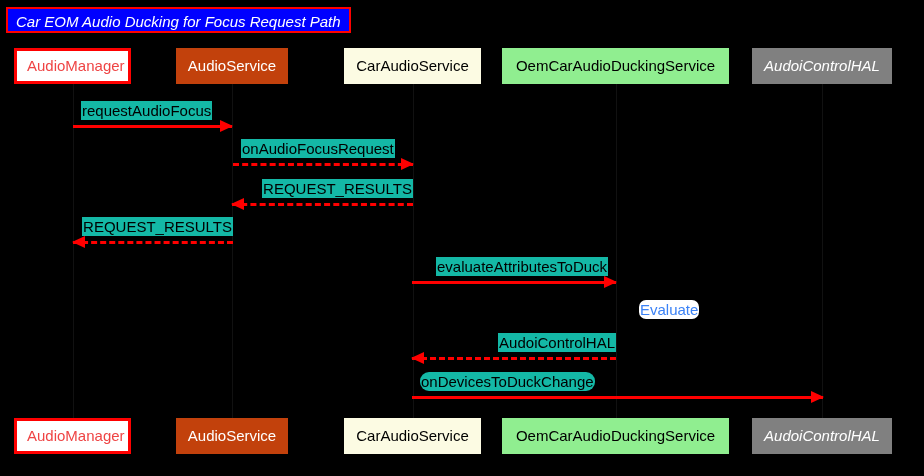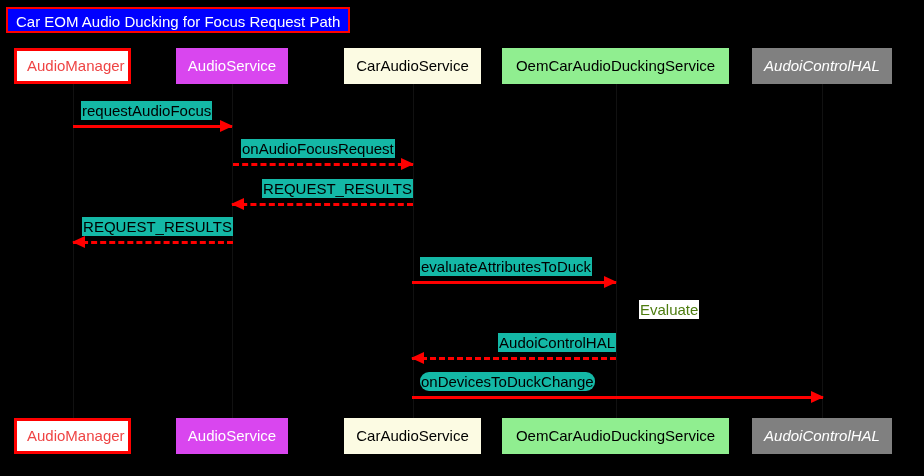--- a/index.html
+++ b/index.html
@@ -25,41 +25,42 @@
     top: 7px;
     height: 26px;
     padding: 0 8px;
     background: #0000ff;
     border: 2px solid #ff0000;
     color: #ffffff;
     font-size: 15px;
     line-height: 26px;
     white-space: nowrap;
     box-sizing: border-box;
+    font-style: italic;
   }
 
   
   .actor {
     position: absolute;
     height: 36px;
     line-height: 36px;
     text-align: center;
     font-size: 15px;
     white-space: nowrap;
     box-sizing: border-box;
     padding: 0 10px;
   }
   .actor.white {
     background: #ffffff;
     color: #ef4444;
     border: 3px solid #ff0000;
     line-height: 30px;
   }
   .actor.blue {
-    background: #d946ef;
+    background: #c2410c;
     color: #ffffff;
     border: none;
   }
   .actor.cream {
     background: #fcfbe3;
     color: #000000;
     border: none;
   }
   .actor.green {
     background: #90ee90;
@@ -117,25 +118,26 @@
     background: #14b8a6;
     color: #000000;
     font-size: 15px;
     line-height: 19px;
     padding: 0 1px;
     white-space: nowrap;
   }
   .note {
     position: absolute;
     background: #ffffff;
-    color: #4d7c0f;
+    color: #3b82f6;
     font-size: 15px;
     line-height: 19px;
     padding: 0 1px;
     white-space: nowrap;
+    border-radius: 7px;
   }
 </style>
 </head>
 <body>
 
 <div id="canvas">
 
   <div class="title-box">Car EOM Audio Ducking for Focus Request Path</div>
 
   <div id="lifelines">
@@ -171,21 +173,21 @@
         <div class="label" style="right: 0px;">REQUEST_RESULTS</div>
       </div>
       <div class="msg dashed to-left" style="left: 73px; top: 241px; width: 160px;">
         <div class="line" style="width: 160px;"></div>
         <div class="head"></div>
         <div class="label" style="right: 0px;">REQUEST_RESULTS</div>
       </div>
       <div class="msg to-right" style="left: 412px; top: 281px; width: 204px;">
         <div class="line" style="width: 204px;"></div>
         <div class="head"></div>
-        <div class="label" style="left: 8px;">evaluateAttributesToDuck</div>
+        <div class="label" style="left: 24px;">evaluateAttributesToDuck</div>
       </div>
       <div class="msg dashed to-left" style="left: 412px; top: 357px; width: 204px;">
         <div class="line" style="width: 204px;"></div>
         <div class="head"></div>
         <div class="label" style="right: 0px;">AudoiControlHAL</div>
       </div>
       <div class="msg to-right" style="left: 412px; top: 396px; width: 411px;">
         <div class="line" style="width: 411px;"></div>
         <div class="head"></div>
         <div class="label" style="left: 8px; border-radius: 9px;">onDevicesToDuckChange</div>

